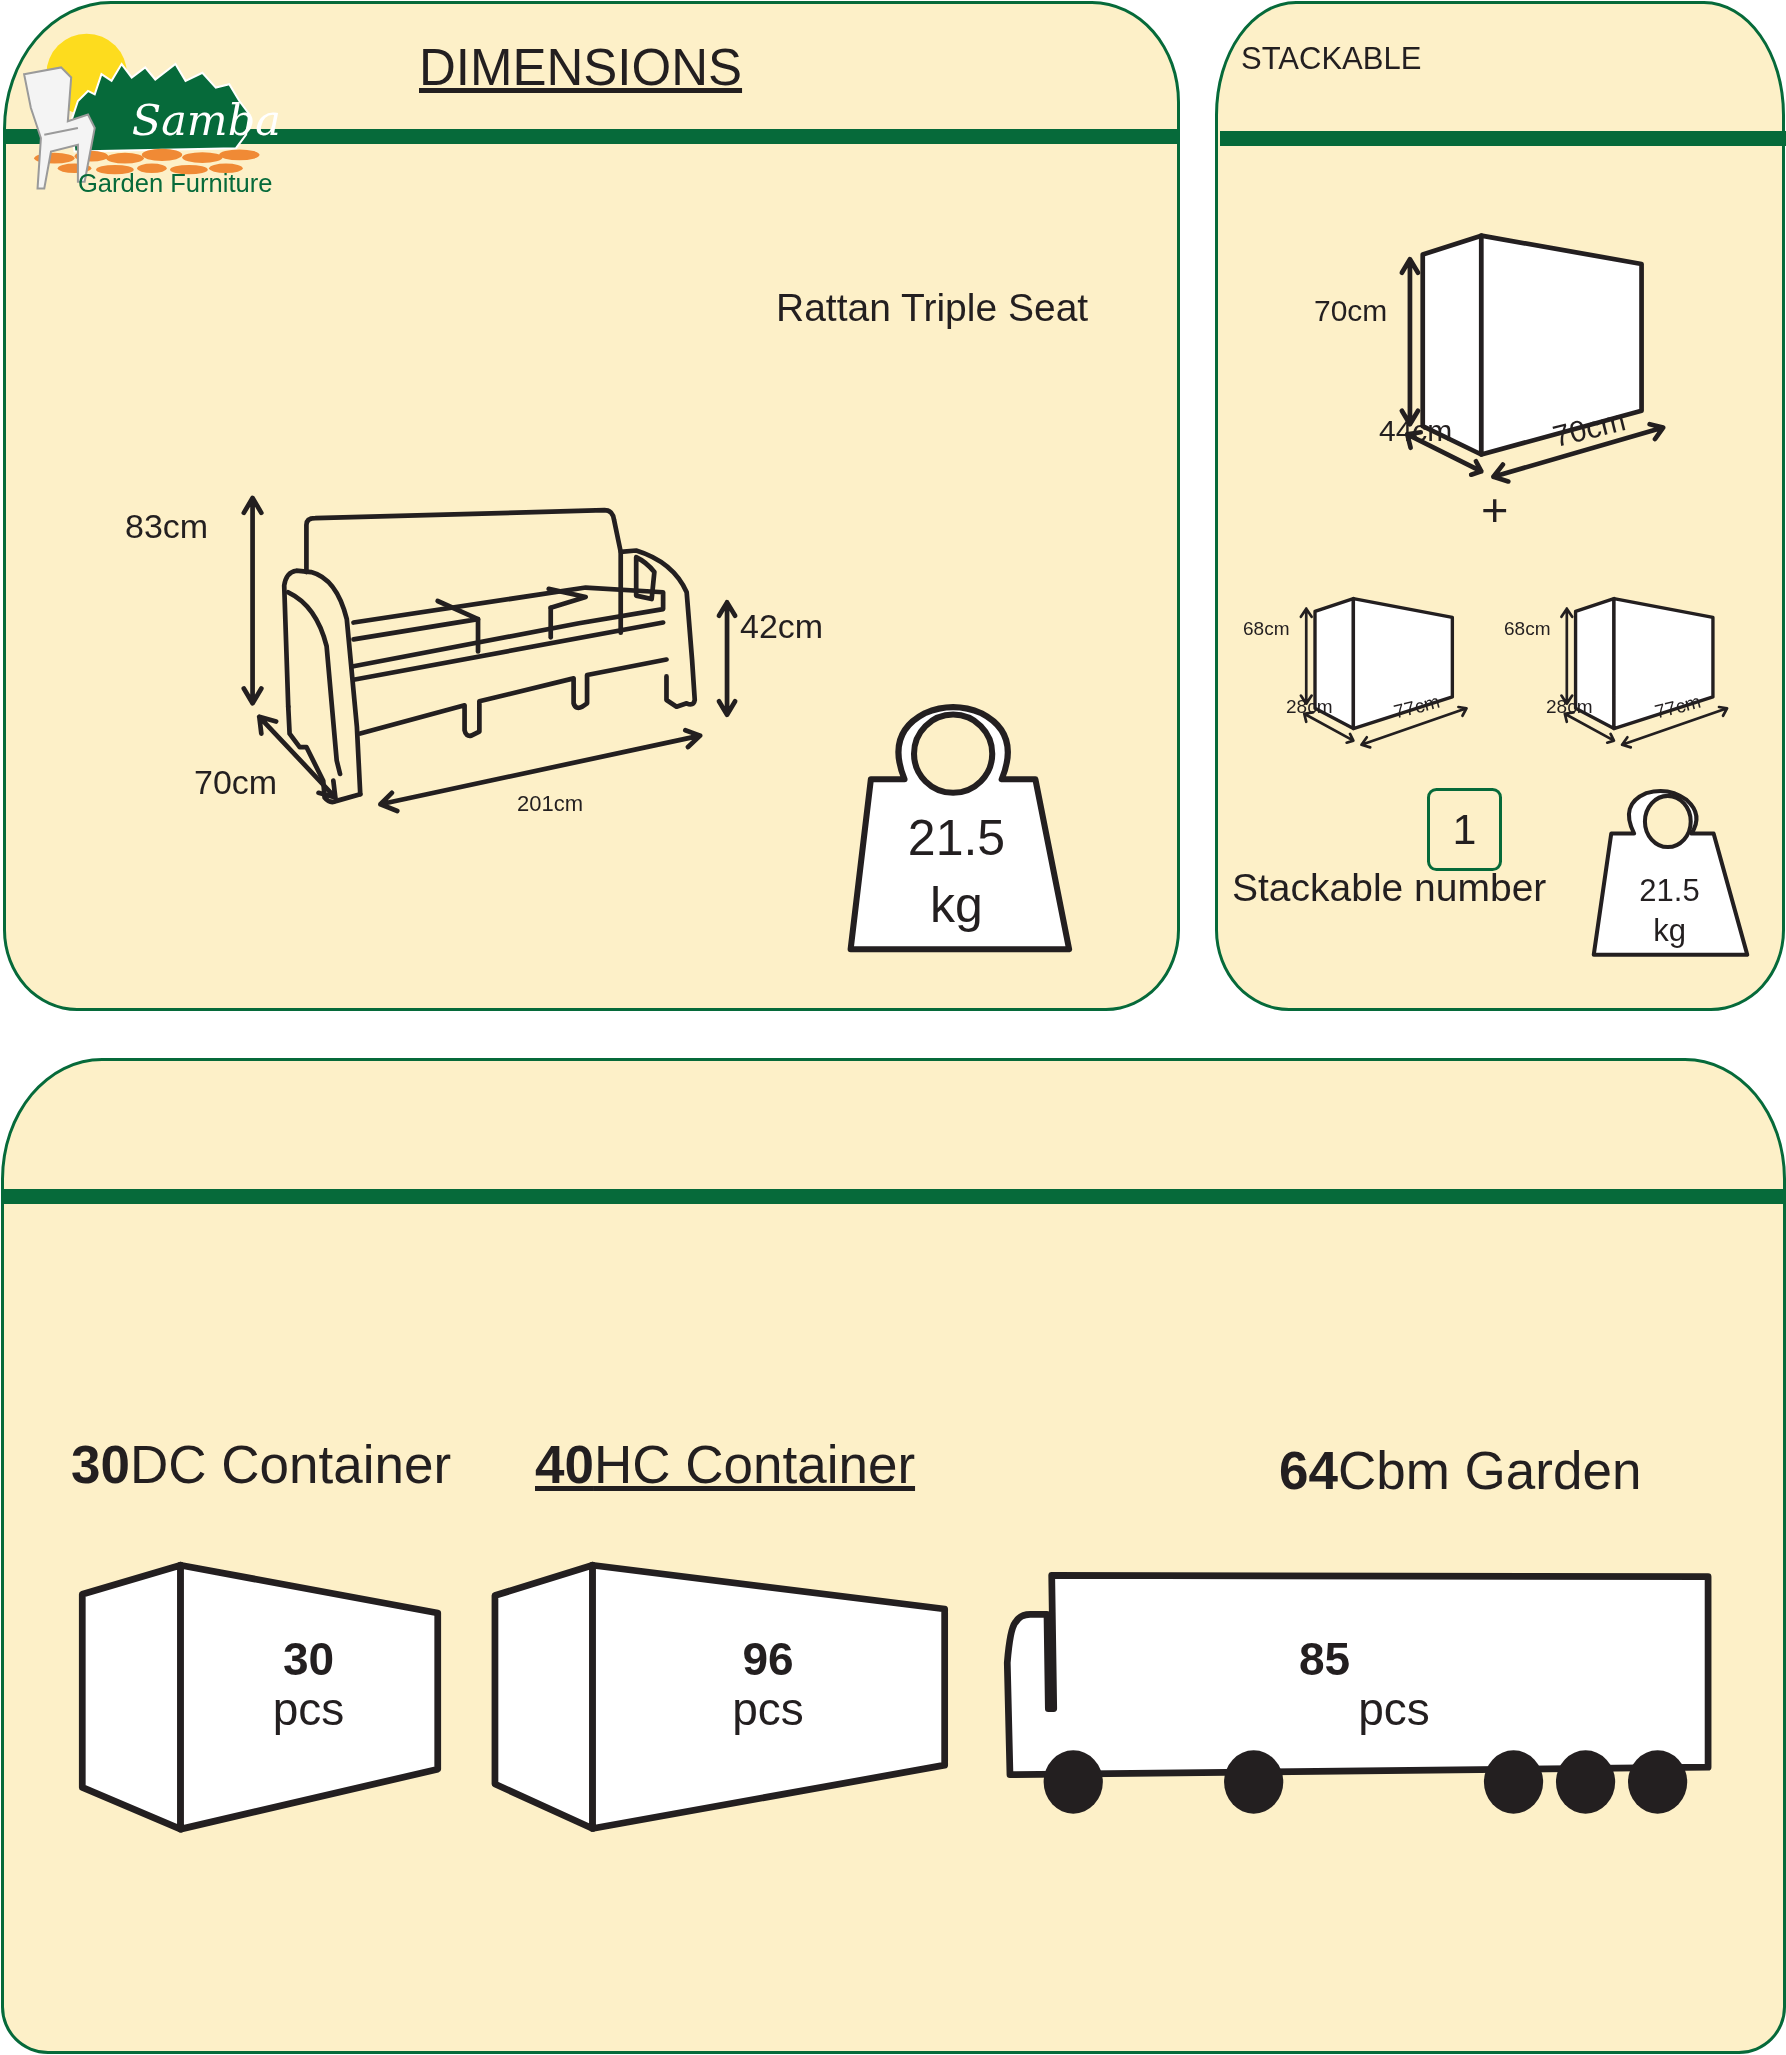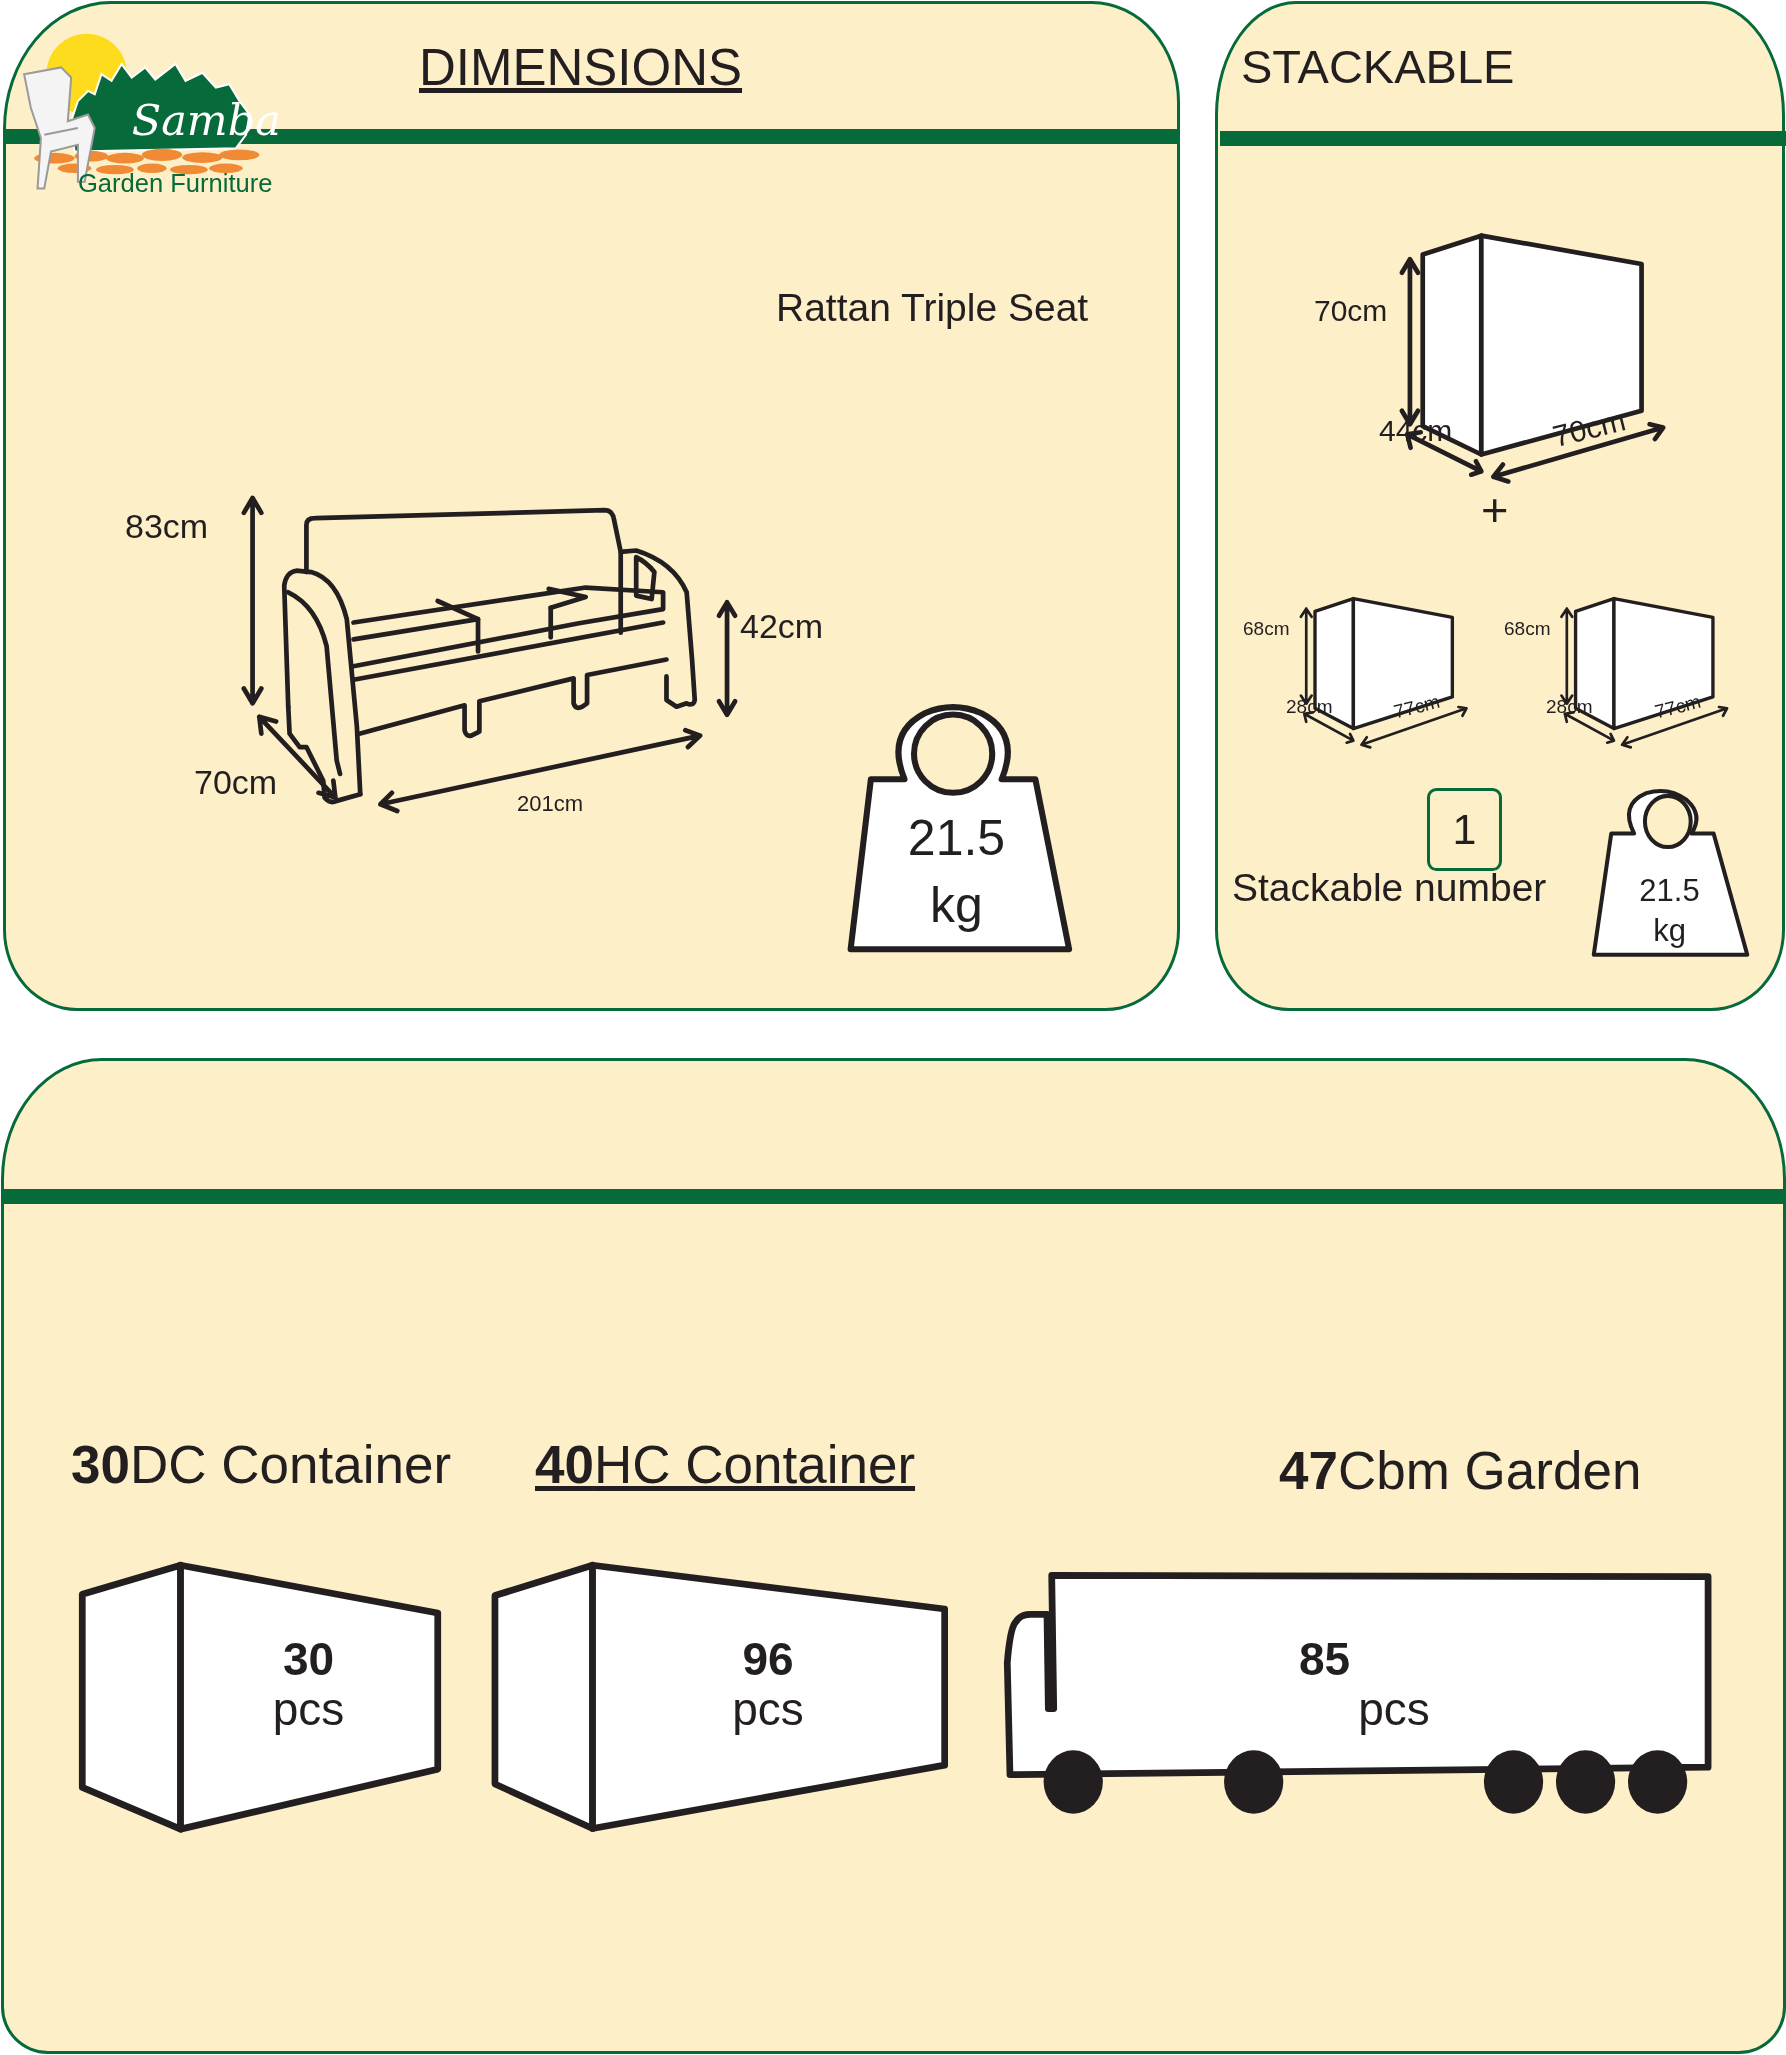--- a/index.html
+++ b/index.html
@@ -79,21 +79,21 @@
 
 <svg style="left:825px;top:693px;" width="263" height="263" viewBox="0 0 390 390">
   <path class="wf" d="M38,380 L68,128 L118,128 Q90,60 148,30 Q190,12 232,30 Q290,60 262,128 L312,128 L362,380 Z"></path>
   <circle cx="190" cy="90" r="58" fill="#fdf0c8" stroke="#231f20" stroke-width="9"></circle>
 </svg>
 <div class="txt" style="left:825px;top:813px;width:263px;text-align:center;font-size:50px;">21.5</div>
 <div class="txt" style="left:825px;top:880px;width:263px;text-align:center;font-size:50px;">kg</div>
 
 <div class="panel" id="p-stack"></div>
 <div class="bar" style="left:1220px;top:131px;width:567px;"></div>
-<div class="txt" style="left:1241px;top:43px;font-size:47px;text-align:center;">STACKABLE</div>
+<div class="txt" style="left:1241px;top:43px;font-size:31px;text-align:center;">STACKABLE</div>
 
 <svg style="left:0;top:0;" width="1787" height="1010" viewBox="0 0 2654 1500">
   <path class="wf" style="stroke-width:7" d="M2113,378 L2200,350 L2200,675 L2113,633 Z"></path>
   <path class="wf" style="stroke-width:7" d="M2200,350 L2438,392 L2438,610 L2200,675 Z"></path>
   <path class="ln" d="M2094,385 L2094,630 M2082,405 L2094,385 L2106,405 M2082,610 L2094,630 L2106,610"></path>
   <path class="ln" d="M2090,645 L2200,700 M2095,665 L2090,645 L2110,642 M2185,705 L2200,700 L2192,685"></path>
   <path class="ln" d="M2218,708 L2470,635 M2240,715 L2218,708 L2232,690 M2450,630 L2470,635 L2458,652"></path>
 
   <g>
     <path class="wf" style="stroke-width:5" d="M1953,908 L2010,889 L2010,1082 L1953,1052 Z"></path>
@@ -130,21 +130,21 @@
 <div style="position:absolute;left:1427px;top:788px;width:75px;height:83px;border:3.4px solid #066a3a;border-radius:9.4px;box-sizing:border-box;display:flex;align-items:center;justify-content:center;font-size:43px;">1</div>
 <div class="txt" style="left:1232px;top:868px;font-size:39px;">Stackable number</div>
 <div class="txt" style="left:1593px;top:875px;width:153px;text-align:center;font-size:31px;">21.5</div>
 <div class="txt" style="left:1593px;top:915px;width:153px;text-align:center;font-size:31px;">kg</div>
 
 <div class="panel" id="p-ship"></div>
 <div class="bar" style="left:2.7px;top:1189px;width:1784px;"></div>
 
 <div class="txt" style="left:71px;top:1438px;font-size:53px;"><b>30</b><span>DC Container</span></div>
 <div class="txt" style="left:535px;top:1438px;font-size:53px;text-decoration:underline;"><b>40</b><span>HC Container</span></div>
-<div class="txt" style="left:1279px;top:1444px;font-size:53px;"><b>47</b><span>Cbm Garden</span></div>
+<div class="txt" style="left:1279px;top:1444px;font-size:53px;"><b>64</b><span>Cbm Garden</span></div>
 
 <svg style="left:0;top:0;" width="1787" height="2056" viewBox="0 0 2654 3054">
   <g>
     <path class="wf" style="stroke-width:10" d="M122,2368 L268,2325 L268,2717 L122,2655 Z"></path>
     <path class="wf" style="stroke-width:10" d="M268,2325 L650,2396 L650,2628 L268,2717 Z"></path>
   </g>
   <g>
     <path class="wf" style="stroke-width:10" d="M735,2370 L880,2325 L880,2716 L735,2650 Z"></path>
     <path class="wf" style="stroke-width:10" d="M880,2325 L1403,2390 L1403,2622 L880,2716 Z"></path>
   </g>

